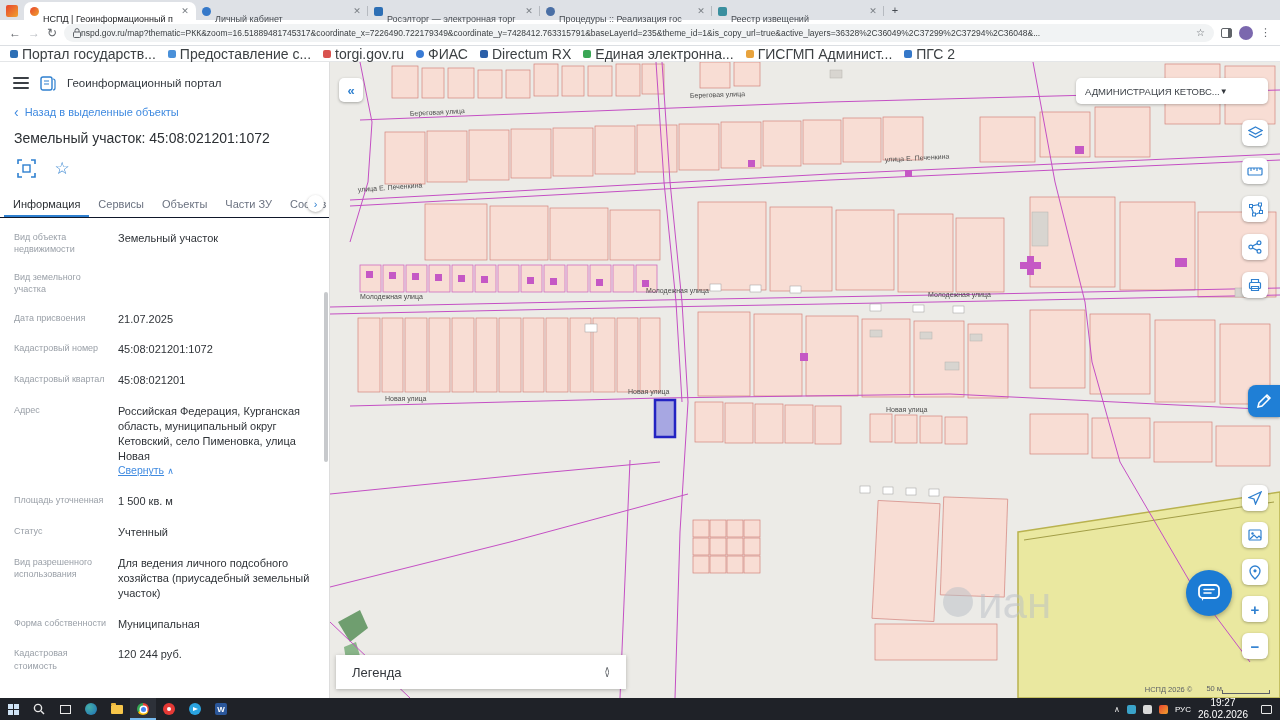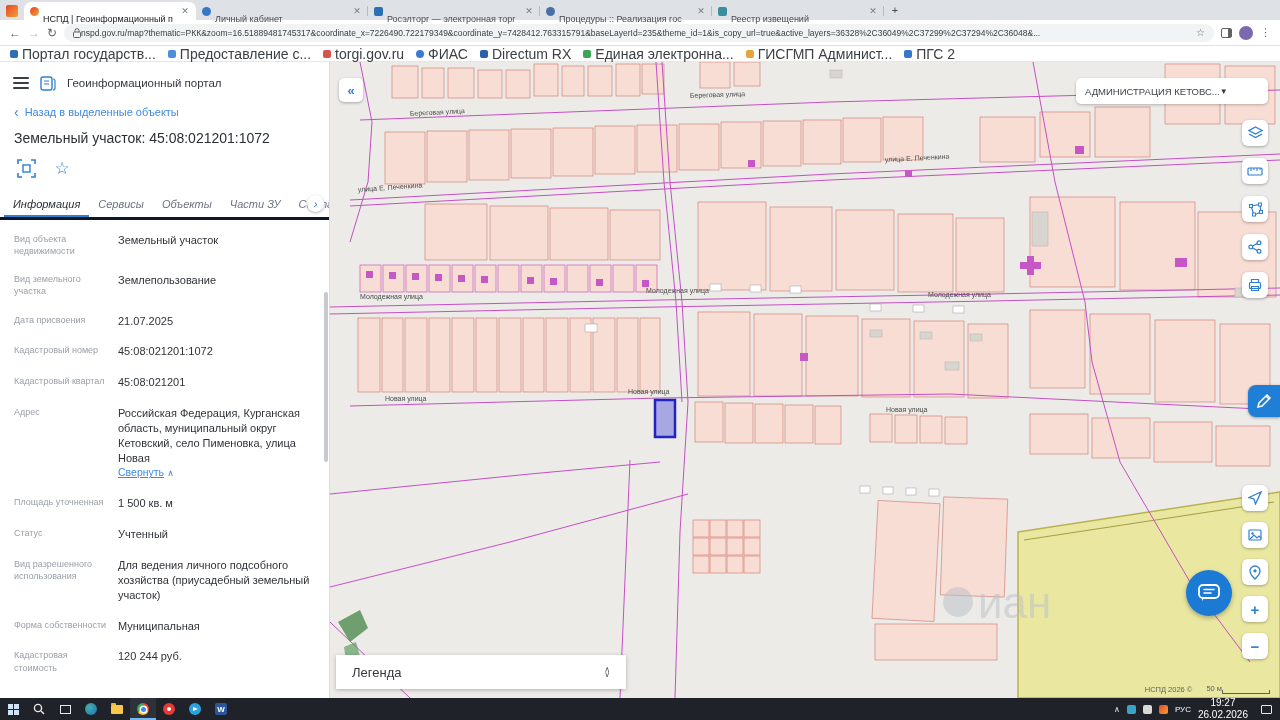--- a/index.html
+++ b/index.html
@@ -49,21 +49,21 @@
   .hamburger { width:16px; display:flex; flex-direction:column; gap:3px; }
   .hamburger span { height:2px; background:#3a3f45; border-radius:1px; }
   .applogo { width:16px; height:16px; flex:none; }
   .apptitle { font-size:11.5px; color:#33383e; }
   .backlink { display:flex; align-items:center; gap:6px; color:#3f8ae0; font-size:11px; padding:6px 14px 2px; }
   .backchev { font-size:14px; line-height:10px; }
   .objtitle { font-size:14px; color:#2b2f33; padding:10px 14px 8px; }
   .actions { display:flex; gap:12px; padding:2px 14px 10px; }
   .actbtn { width:24px; height:24px; display:flex; align-items:center; justify-content:center; }
   .actstar { color:#2f80d0; font-size:17px; }
-  .ptabs { display:flex; align-items:center; border-bottom:3px solid #0f172a; padding:0 4px; position:relative;font-style:italic; }
+  .ptabs { display:flex; align-items:center; border-bottom:1px solid #0f172a; padding:0 4px; position:relative; }
   .ptab { padding:8px 9px 7px; font-size:11px; color:#6b7280; white-space:nowrap; }
   .ptab.active { color:#2b2f33; box-shadow:inset 0 -2px 0 #2f80d0; }
   .tabmore { position:absolute; right:5px; top:5px; width:17px; height:17px; border-radius:50%; background:#fff; box-shadow:0 1px 3px rgba(0,0,0,.3); display:flex; align-items:center; justify-content:center; color:#2f80d0; font-size:11px; }
   .fields { padding:5px 0; }
   .frow { display:flex; gap:10px; padding:8px 14px; }
   .flabel { width:94px; flex:none; font-size:9px; color:#9aa0a8; line-height:1.35; }
   .fvalue { flex:1; font-size:11px; color:#2f3338; line-height:1.35; }
   .clink { color:#3f8ae0; font-size:10.5px; text-decoration:underline; }
   .cchev { color:#3f8ae0; font-size:9px; }
   .scrollthumb { position:absolute; right:1px; top:230px; width:4px; height:170px; background:#c7c9cc; border-radius:2px; }
@@ -245,21 +245,20 @@
             <span>›</span>
           </span>
       </div>
       <div class="fields">
         <div class="frow">
             <span class="flabel">Вид объекта недвижимости</span>
             <span class="fvalue">Земельный участок</span>
           </div>
         <div class="frow">
             <span class="flabel">Вид земельного участка</span>
-            <span class="fvalue">Землепользование</span>
           </div>
         <div class="frow">
             <span class="flabel">Дата присвоения</span>
             <span class="fvalue">21.07.2025</span>
           </div>
         <div class="frow">
             <span class="flabel">Кадастровый номер</span>
             <span class="fvalue">45:08:021201:1072</span>
           </div>
         <div class="frow">

